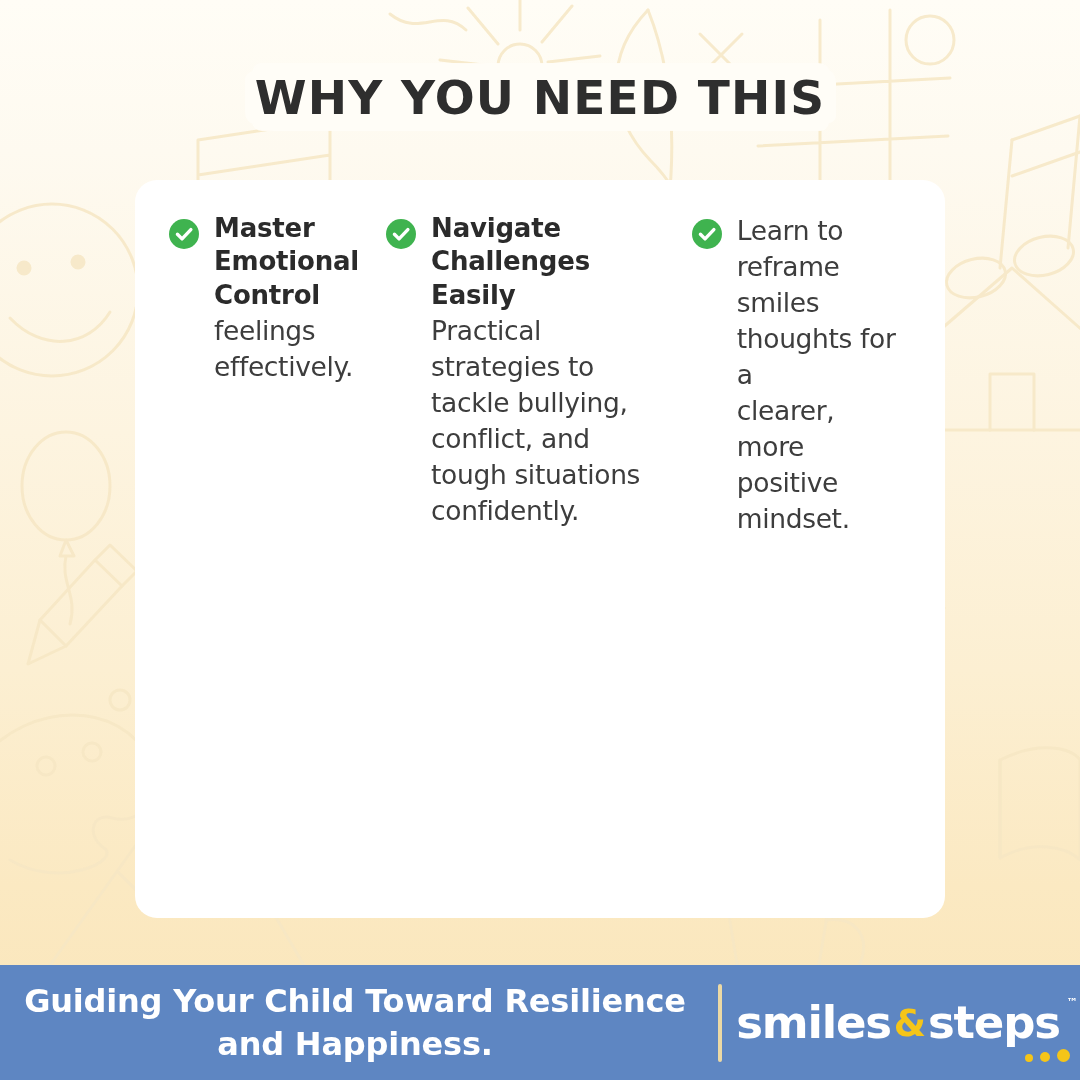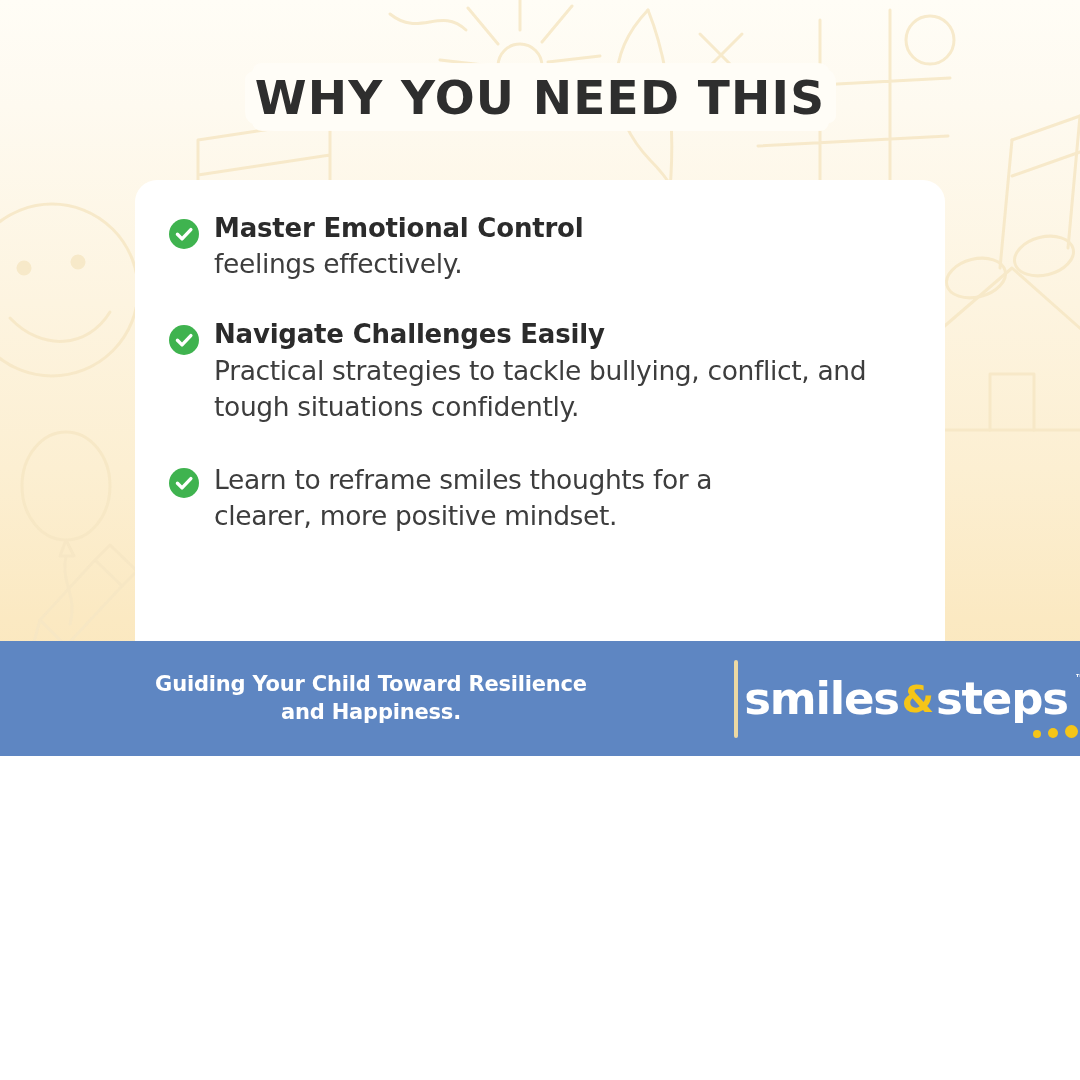--- a/index.html
+++ b/index.html
@@ -9,21 +9,21 @@
   body {
     width: 1080px;
     height: 1080px;
     font-family: "Liberation Sans", sans-serif;
     overflow: hidden;
   }
 
   #poster {
     position: relative;
     width: 1080px;
-    height: 756px;
+    height: 1080px;
     background: linear-gradient(to bottom,
         #fffdf6 0%,
         #fefaf0 14%,
         #fdf4e0 40%,
         #fcefd2 62%,
         #fbe9c2 82%,
         #fae5b8 100%);
     overflow: hidden;
   }
 
@@ -91,22 +91,22 @@
     width: 810px;
     height: 738px;
     background: #ffffff;
     border-radius: 22px;
     box-sizing: border-box;
     padding: 28px 36px 28px 34px;
   }
 
   .benefit-list {
     display: flex;
-    flex-direction: column;
-    gap: 36px;
+    flex-direction: row;
+    gap: 27px;
     margin-top: 4px;
   }
 
   .benefit {
     display: flex;
     align-items: flex-start;
     gap: 0;
   }
 
   .check-icon {
@@ -151,27 +151,26 @@
     height: 115px;
     background: #5e86c2;
     display: flex;
     align-items: center;
   }
   .footer-tagline {
     width: 718px;
     text-align: center;
     color: #ffffff;
     font-family: "DejaVu Sans", sans-serif;
-    font-size: 21px;
+    font-size: 32px;
     font-weight: 700;
     line-height: 1.32;
     letter-spacing: -0.2px;
     padding-right: 8px;
     box-sizing: border-box;
-    margin-left: 16px;
   }
   .footer-tagline .l2 { display: block; }
 
   .footer-divider {
     width: 4px;
     height: 78px;
     background: #ecd9a4;
     border-radius: 2px;
     flex: 0 0 auto;
   }

